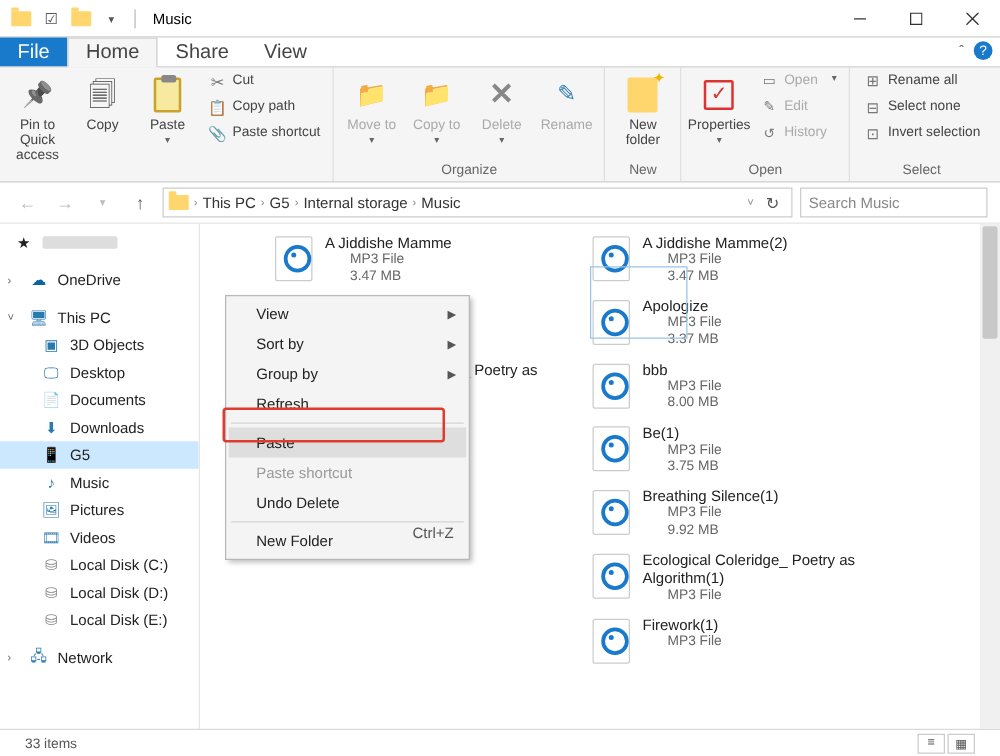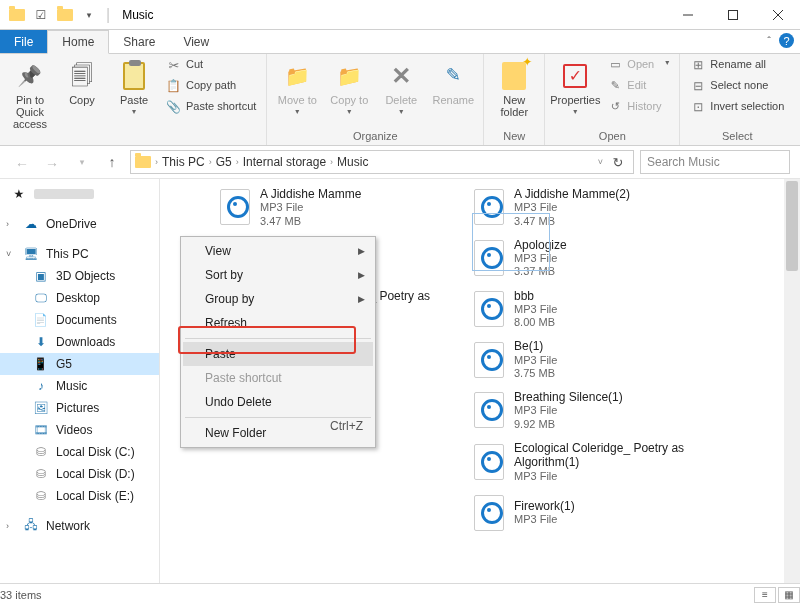--- a/index.html
+++ b/index.html
@@ -11,21 +11,21 @@
 .qat-btn { width: 22px; height: 22px; display: flex; align-items: center; justify-content: center; font-size: 12px; color: #555; }
 .folder-mini { width: 16px; height: 12px; background: #ffd66e; border-radius: 1px; position: relative; }
 .folder-mini::before { content:""; position:absolute; top:-3px; left:0; width:6px; height:3px; background:#ffd66e; border-radius:1px 1px 0 0;}
 .titlebar .title { padding-left: 8px; font-size: 12px; flex: 1; color: #000; }
 .win-btns { display:flex; }
 .win-btn { width: 45px; height: 30px; display:flex; align-items:center; justify-content:center; font-size: 12px; color:#333; }
 .win-btn svg { width: 10px; height: 10px; }
 
 
 .tabrow { height: 24px; display:flex; align-items:stretch; border-bottom:1px solid #d0d0d0; position: relative;}
-.tab { padding: 0 14px; font-size: 12px; display:flex; align-items:center; color:#444; cursor:default;}
+.tab { padding: 0 14px; font-size: 16px; display:flex; align-items:center; color:#444; cursor:default;}
 .tab.file { background:#1979ca; color:#fff; }
 .tab.active { background:#f5f5f5; border:1px solid #d0d0d0; border-bottom-color:#f5f5f5; margin-bottom:-1px; }
 .help { position:absolute; right:6px; top:3px; display:flex; gap:8px; align-items:center; }
 .help-q { width:15px; height:15px; background:#1979ca; color:#fff; border-radius:50%; font-size:11px; display:flex; align-items:center; justify-content:center; }
 
 
 .ribbon { height: 92px; background:#f5f5f5; border-bottom:1px solid #d0d0d0; display:flex; }
 .rgroup { border-right:1px solid #e0e0e0; display:flex; flex-direction:column; padding:2px 6px 0; }
 .rgroup .body { flex:1; display:flex; align-items:flex-start; gap:4px;}
 .rgroup .glabel { text-align:center; font-size:11px; color:#666; padding:2px 0 3px; }
@@ -73,41 +73,41 @@
 .navitem.selected{ background:#cce8ff;}
 .navitem.quick{ padding-left:6px;}
 .navitem .nico{ width:18px; text-align:center;}
 .navspacer{height:8px;}
 .scrollbar-v{ width:16px; background:#f0f0f0; position:relative;}
 .scrollbar-v .thumb{ position:absolute; left:2px; right:2px; top:2px; height:90px; background:#c8c8c8; border-radius:2px;}
 
 .content { flex:1; display:flex; position:relative; overflow:hidden;}
 .filegrid{ flex:1; padding:8px 8px; display:flex; gap:24px; position:relative;}
 .filecol{ display:flex; flex-direction:column; gap:10px; width:240px;}
-.fileitem{ display:flex; gap:8px; align-items:center; font-size:12px; color:#222;}
+.fileitem{ display:flex; gap:8px; align-items:flex-start; font-size:12px; color:#222;}
 .fileitem .ficon{ width:34px; height:40px; display:flex; align-items:center; justify-content:center; flex-shrink:0;}
 .mp3-ico{ width:30px; height:36px; border:1px solid #ccc; border-radius:2px; position:relative; background:#fff;}
 .mp3-ico::before{ content:""; position:absolute; top:6px; left:6px; width:16px; height:16px; border:3px solid #1979ca; border-radius:50%;}
 .mp3-ico::after{ content:""; position:absolute; top:12px; left:12px; width:4px; height:4px; background:#1979ca; border-radius:50%;}
 .fileitem .meta{ display:flex; flex-direction:column; line-height:1.2; }
-.fileitem .meta .sub{ color:#666; font-size:11px;}
+.fileitem .meta .sub{ color:#666; font-size:11px;margin-left:20px;}
 .selection-box{ position:absolute; border:1px solid #99c2e8; left:312px; top:34px; width:78px; height:58px;}
 
 
 .ctxmenu{ position:absolute; left:180px; top:236px; width:196px; background:#f4f4f4; border:1px solid #b8b8b8; box-shadow:2px 2px 4px rgba(0,0,0,0.25); padding:2px; font-size:12px;}
 .ctxitem{ height:24px; display:flex; align-items:center; padding:0 20px 0 22px; position:relative; color:#222;}
 .ctxitem.disabled{ color:#9a9a9a;}
 .ctxitem.hover{ background:#dedede;}
 .ctxitem .arrow{ position:absolute; right:8px; font-size:9px; color:#555;}
 .ctxitem .shortcut{ position:absolute; right:10px; color:#555;margin-top:48px;}
 .ctxsep{ height:1px; background:#d4d4d4; margin:3px 2px;}
 .ctxhighlight{ position:absolute; border:2px solid #e03b2e; border-radius:3px; left:178px; top:326px; width:178px; height:28px; pointer-events:none;}
 
 
-.statusbar{ height:22px; border-top:1px solid #d9d9d9; display:flex; align-items:center; padding:0 0; font-size:11px; color:#555; justify-content:space-between;}
+.statusbar{ height:22px; border-top:1px solid #d9d9d9; display:flex; align-items:center; padding:0 20px; font-size:11px; color:#555; justify-content:space-between;}
 .viewbtns{ display:flex; gap:2px;}
 .viewbtn{ width:22px; height:16px; border:1px solid #ccc; display:flex; align-items:center; justify-content:center; font-size:10px;}
 
 .nico.onedrive{color:#0a64a4;}
 .nico.thispc{color:#2a7ab0;}
 .nico.disk{color:#888;}
 .nico.music{color:#2a7ab0;}
 .nico.net{color:#2a7ab0;}
 .nico.pics{color:#2a7ab0;}
 .nico.down{color:#2a7ab0;}

